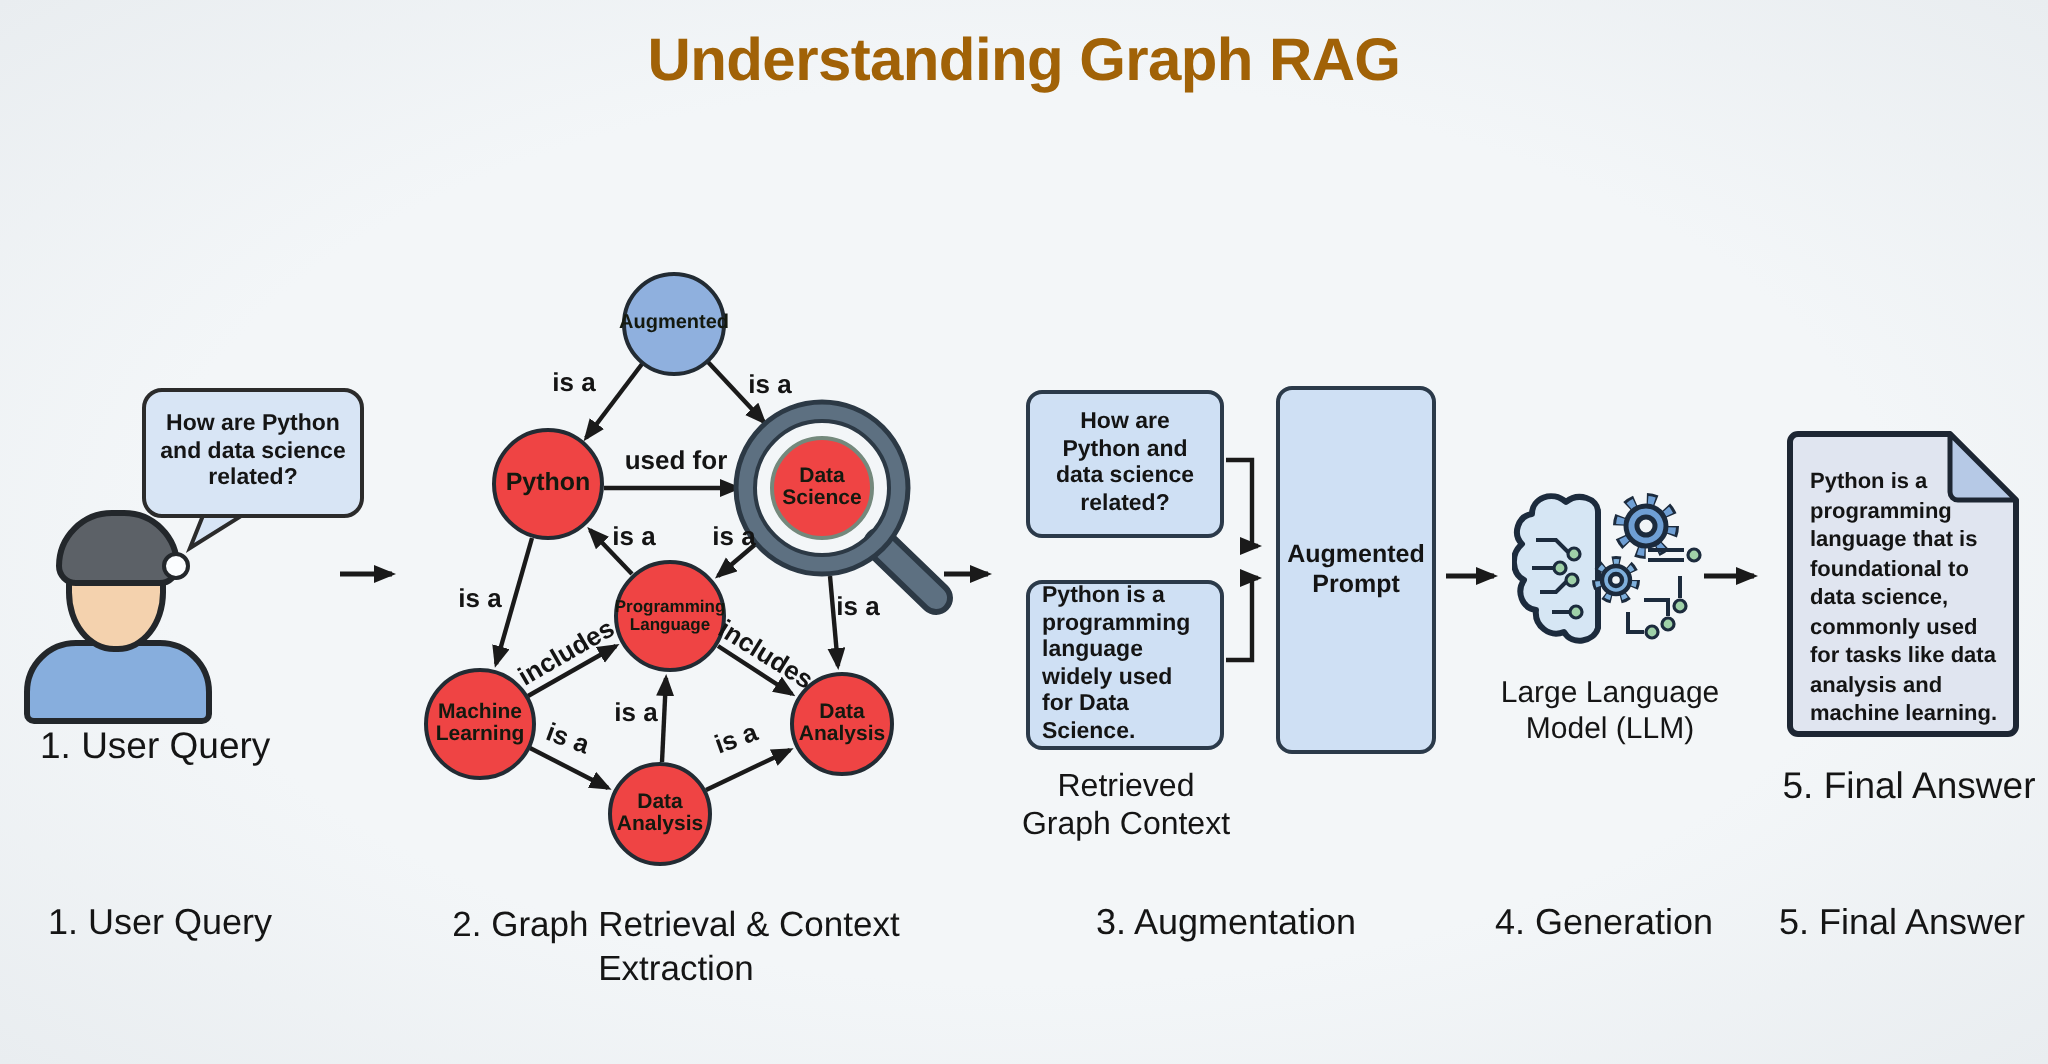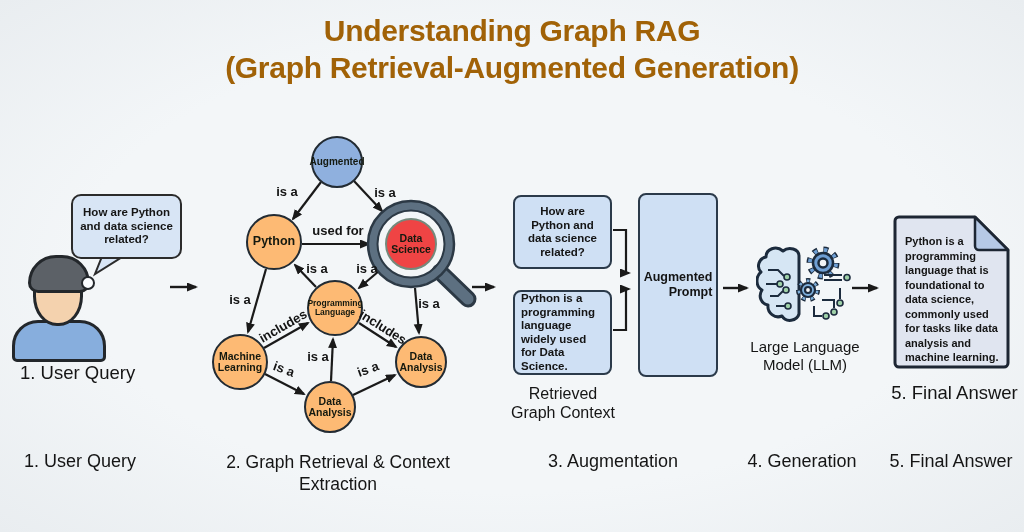--- a/index.html
+++ b/index.html
@@ -24,21 +24,21 @@
   .person .body{position:absolute;left:0;top:68px;width:88px;height:36px;background:#87aedd;
                 border:3px solid #23272b;border-radius:26px 26px 5px 5px;}
   .person .face{position:absolute;left:21px;top:12px;width:44px;height:56px;background:#f4d2ae;
                 border:3px solid #23272b;border-radius:46% 46% 48% 48%;z-index:2;}
   .person .hair{position:absolute;left:16px;top:3px;width:56px;height:32px;background:#5c6167;
                 border:3px solid #23272b;border-radius:28px 28px 10px 10px;z-index:3;}
   
   .gnode{border-radius:50%;border:2.5px solid #222b33;display:flex;align-items:center;
          justify-content:center;text-align:center;font-weight:700;color:#14190f;
          line-height:1.05;z-index:3;box-sizing:border-box;}
-  .green{background:#fdba74;}
+  .green{background:#ef4444;}
   .blue{background:#8fb0de;}
   
   .elabel{font-weight:700;font-size:13px;color:#141414;white-space:nowrap;z-index:4;
           transform:translate(-50%,-50%);}
   
   .cbox{background:#cfe0f4;border:2px solid #2b3a4a;border-radius:8px;box-sizing:border-box;
         font-weight:700;font-size:11.5px;line-height:13.5px;color:#141414;
         display:flex;align-items:center;padding:5px 6px;z-index:3;}
   .captext{font-weight:400;color:#151515;z-index:3;}
   
@@ -94,21 +94,20 @@
   </g>
 
   <g>
     <path d="M895,221 a4,4 0 0 1 4,-4 h76 l33,33 v113 a4,4 0 0 1 -4,4 h-105 a4,4 0 0 1 -4,-4 z" fill="#e0e5f0" stroke="#1d2633" stroke-width="3" stroke-linejoin="round"></path>
     <path d="M975,217 v29 a4,4 0 0 0 4,4 h29 z" fill="#b6c9e6" stroke="#1d2633" stroke-width="2.5" stroke-linejoin="round"></path>
   </g>
 </svg>
 
 <div id="title" class="abs">
   <div>Understanding Graph RAG</div>
-  <div>(Graph Retrieval-Augmented Generation)</div>
 </div>
 
 <div class="abs bubble">
   <span>How are Python and data science related?</span>
 </div>
 <div class="abs thought-dot"></div>
 <div class="abs person">
   <div class="body"></div>
   <div class="face"></div>
   <div class="hair"></div>
@@ -135,21 +134,21 @@
 <span class="abs elabel" style="left:368px;top:369px;transform:translate(-50%,-50%) rotate(-20deg);">is a</span>
 <span class="abs elabel" style="left:383px;top:327px;transform:translate(-50%,-50%) rotate(32deg);">includes</span>
 <span class="abs elabel" style="left:429px;top:303px;">is a</span>
 
 <div class="abs cbox" style="left:513px;top:195px;width:99px;height:74px;justify-content:center;text-align:center;">How are Python and data science related?</div>
 <div class="abs cbox" style="left:513px;top:290px;width:99px;height:85px;text-align:left;">Python is a programming language widely used for Data Science.</div>
 <div class="abs captext" style="left:493px;top:384px;width:140px;text-align:center;font-size:16px;line-height:19px;">
   <div>Retrieved</div>
   <div>Graph Context</div>
 </div>
-<div class="abs cbox" style="left:638px;top:193px;width:80px;height:184px;justify-content:center;text-align:right;font-size:12.5px;line-height:15px;padding:16px;">Augmented Prompt</div>
+<div class="abs cbox" style="left:638px;top:193px;width:80px;height:184px;justify-content:center;text-align:center;font-size:12.5px;line-height:15px;padding:16px;">Augmented Prompt</div>
 
 <svg class="abs" style="left:756px;top:244px;z-index:3;" width="100" height="84" viewBox="0 0 100 84">
 
   <path d="M43,12 C43,5 33,2 27,7 C20,1 10,5 10,13 C3,14 0,23 5,28 C-1,33 0,43 6,46 C2,52 5,60 12,61 C11,69 19,75 26,72 C30,79 41,77 43,70 Z" fill="#d6e6f4" stroke="#1c2b3d" stroke-width="3" stroke-linejoin="round"></path>
 
   <g stroke="#1c2b3d" stroke-width="2" fill="none">
     <path d="M12,26 H22 L28,32"></path>
     <path d="M10,40 H21"></path>
     <path d="M14,52 H22 L27,47"></path>
     <path d="M20,62 H29"></path>

